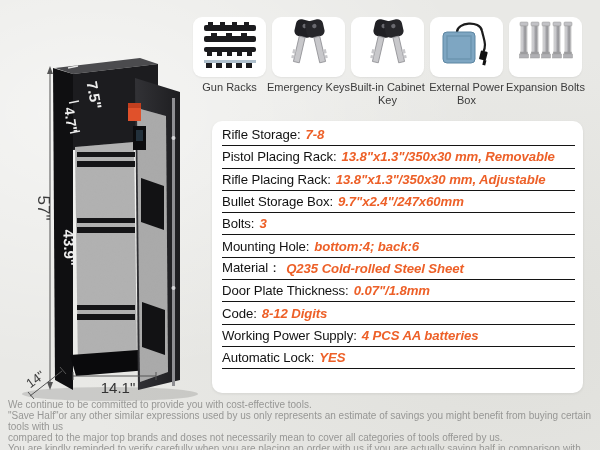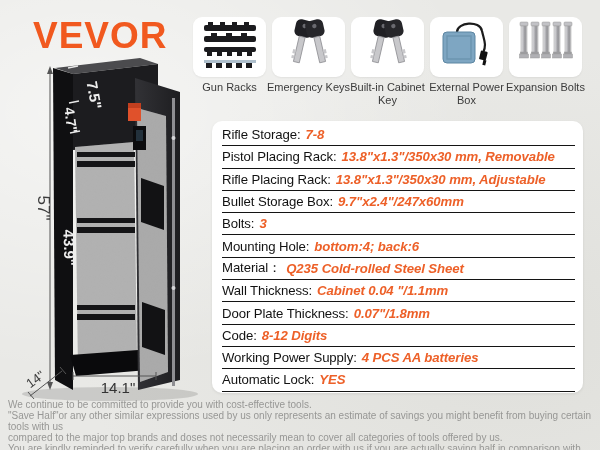--- a/index.html
+++ b/index.html
@@ -35,21 +35,20 @@
   .footer { position:absolute; left:8px; top:399px; width:588px;
     font-size:10px; line-height:11px; color:#979795; }
   .safe-wrap { position:absolute; left:8px; top:50px; width:205px; height:355px; }
   svg text { font-family:"Liberation Sans", sans-serif; }
 </style>
 </head>
 <body>
 
 <div class="page">
 
-  <div class="logo">VEVOR</div>
 
   <div class="acc-card" style="left:193px">
     <span>
       <svg width="64" height="52" viewBox="0 0 64 52">
         <g fill="#1b1b1e">
           <rect x="6" y="6" width="52" height="6" rx="2"></rect>
           <rect x="10" y="3" width="5" height="4"></rect>
             <rect x="22" y="3" width="5" height="4"></rect>
             <rect x="34" y="3" width="5" height="4"></rect>
             <rect x="46" y="3" width="5" height="4"></rect>
@@ -284,24 +283,20 @@
       </div>
     <div class="spec-row">
         <span class="spec-label">Mounting Hole:</span>
         <span class="spec-value">bottom:4; back:6</span>
       </div>
     <div class="spec-row">
         <span class="spec-label">Material：</span>
         <span class="spec-value">Q235 Cold-rolled Steel Sheet</span>
       </div>
     <div class="spec-row">
-        <span class="spec-label">Wall Thickness:</span>
-        <span class="spec-value">Cabinet 0.04 "/1.1mm</span>
-      </div>
-    <div class="spec-row">
         <span class="spec-label">Door Plate Thickness:</span>
         <span class="spec-value">0.07"/1.8mm</span>
       </div>
     <div class="spec-row">
         <span class="spec-label">Code:</span>
         <span class="spec-value">8-12 Digits</span>
       </div>
     <div class="spec-row">
         <span class="spec-label">Working Power Supply:</span>
         <span class="spec-value">4 PCS AA batteries</span>

